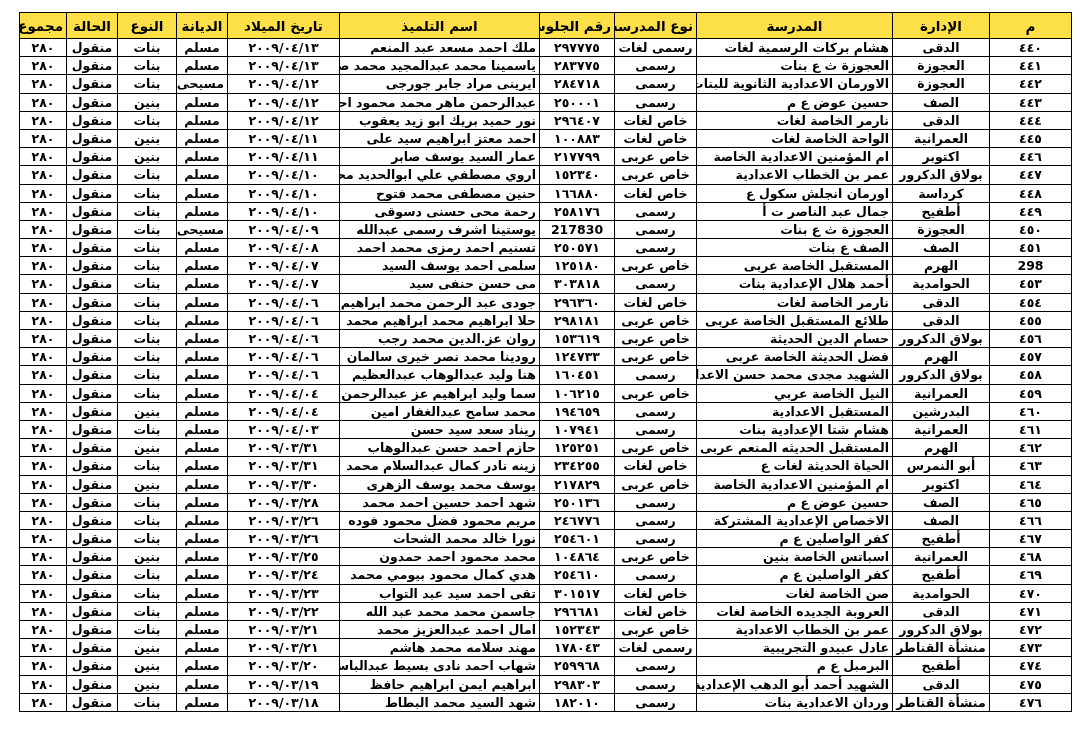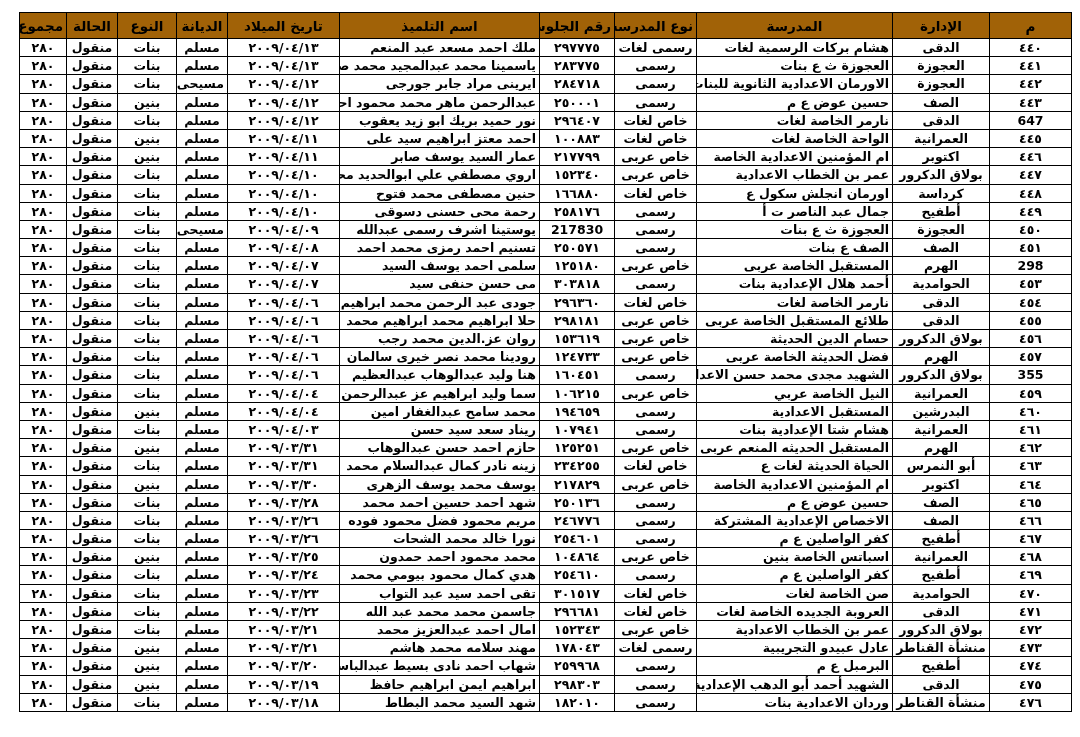--- a/index.html
+++ b/index.html
@@ -18,21 +18,21 @@
   }
   table.roster th, table.roster td{
     border:1.6px solid #000;
     color:#000;
     font-weight:bold;
     overflow:hidden;
     white-space:nowrap;
     padding:0 3px;
   }
   table.roster th{
-    background:#a16207;
+    background:#fde047;
     font-size:13.5px;
     height:25px;
     text-align:center;
   }
   table.roster td{
     background:#ffffff;
     font-size:12.5px;
     height:17.2px;
     line-height:1.05;
     text-align:center;
@@ -135,21 +135,21 @@
     <td>٢٥٠٠٠١</td>
     <td class="align-start">عبدالرحمن ماهر محمد محمود احمد</td>
     <td>٢٠٠٩/٠٤/١٢</td>
     <td>مسلم</td>
     <td>بنين</td>
     <td>منقول</td>
     <td>٢٨٠</td>
   </tr>
 
   <tr>
-    <td>647</td>
+    <td>٤٤٤</td>
     <td>الدقى</td>
     <td class="align-start">نارمر الخاصة لغات</td>
     <td>خاص لغات</td>
     <td>٢٩٦٤٠٧</td>
     <td class="align-start">نور حميد بريك ابو زيد يعقوب</td>
     <td>٢٠٠٩/٠٤/١٢</td>
     <td>مسلم</td>
     <td>بنات</td>
     <td>منقول</td>
     <td>٢٨٠</td>
@@ -331,21 +331,21 @@
     <td>١٢٤٧٣٣</td>
     <td class="align-start">رودينا محمد نصر خيرى سالمان</td>
     <td>٢٠٠٩/٠٤/٠٦</td>
     <td>مسلم</td>
     <td>بنات</td>
     <td>منقول</td>
     <td>٢٨٠</td>
   </tr>
 
   <tr>
-    <td>355</td>
+    <td>٤٥٨</td>
     <td>بولاق الدكرور</td>
     <td class="align-start">الشهيد مجدى محمد حسن الاعدادية</td>
     <td>رسمى</td>
     <td>١٦٠٤٥١</td>
     <td class="align-start">هنا وليد عبدالوهاب عبدالعظيم</td>
     <td>٢٠٠٩/٠٤/٠٦</td>
     <td>مسلم</td>
     <td>بنات</td>
     <td>منقول</td>
     <td>٢٨٠</td>

